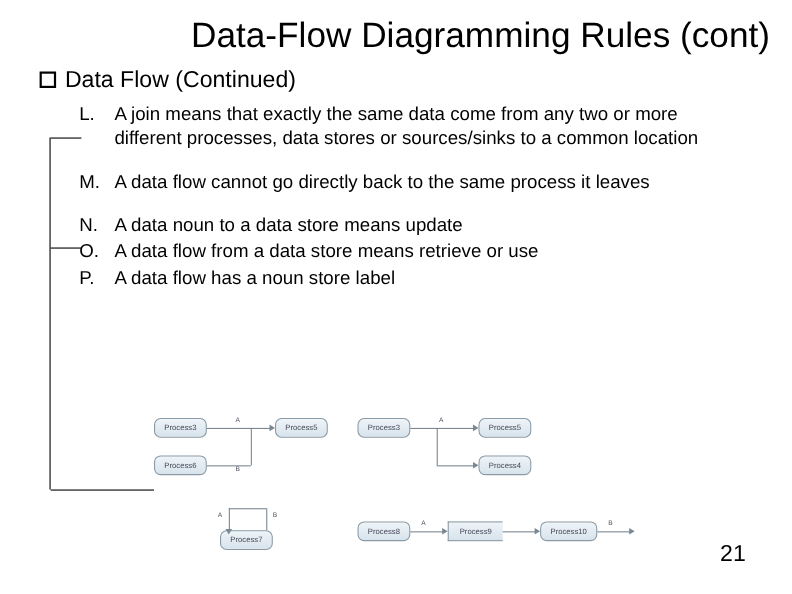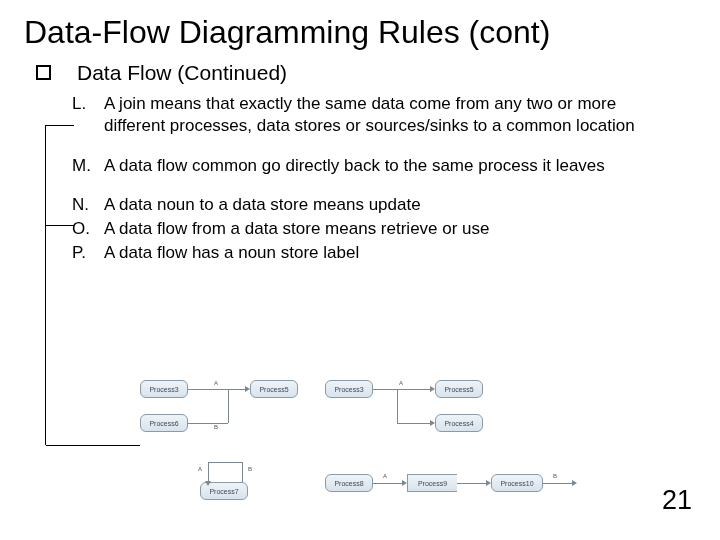--- a/index.html
+++ b/index.html
@@ -9,25 +9,26 @@
     font-family: Arial, Helvetica, sans-serif;
     color: #000;
     position: relative;
     overflow: hidden;
   }
   .title {
     font-size: 32px;
     font-weight: 400;
     padding: 14px 20px 6px 24px;
     letter-spacing: 0px;
+    text-align: right;
   }
   .subhead {
     display: flex;
     align-items: flex-start;
-    gap: 26px;
+    gap: 8px;
     padding: 4px 0 0 36px;
     font-size: 21px;
   }
   .checkbox {
     width: 15px; height: 15px;
     border: 2px solid #000;
     margin-top: 4px;
     flex: 0 0 auto;
   }
   .items {
@@ -41,23 +42,23 @@
     margin-bottom: 18px;
   }
   .item.tight { margin-bottom: 2px; }
   .item .letter {
     flex: 0 0 24px;
     text-align: left;
   }
   .item .text { flex: 1; }
   .pagenum {
     position: absolute;
-    right: 28px;
+    right: 42px;
     bottom: 24px;
-    font-size: 27px;
+    font-size: 21px;
   }
   .connector {
     position: absolute;
     border-left: 1.5px solid #000;
     left: 45px;
   }
   .connector .harm {
     position: absolute;
     border-top: 1.5px solid #000;
     left: 0;
@@ -125,21 +126,21 @@
   <span>Data Flow (Continued)</span>
 </div>
 
 <div class="items">
   <div class="item">
     <span class="letter">L.</span>
     <span class="text">A join means that exactly the same data come from any two or more different processes, data stores or sources/sinks to a common location</span>
   </div>
   <div class="item">
     <span class="letter">M.</span>
-    <span class="text">A data flow common go directly back to the same process it leaves</span>
+    <span class="text">A data flow cannot go directly back to the same process it leaves</span>
   </div>
   <div class="item tight">
     <span class="letter">N.</span>
     <span class="text">A data noun to a data store means update</span>
   </div>
   <div class="item tight">
     <span class="letter">O.</span>
     <span class="text">A data flow from a data store means retrieve or use</span>
   </div>
   <div class="item">

